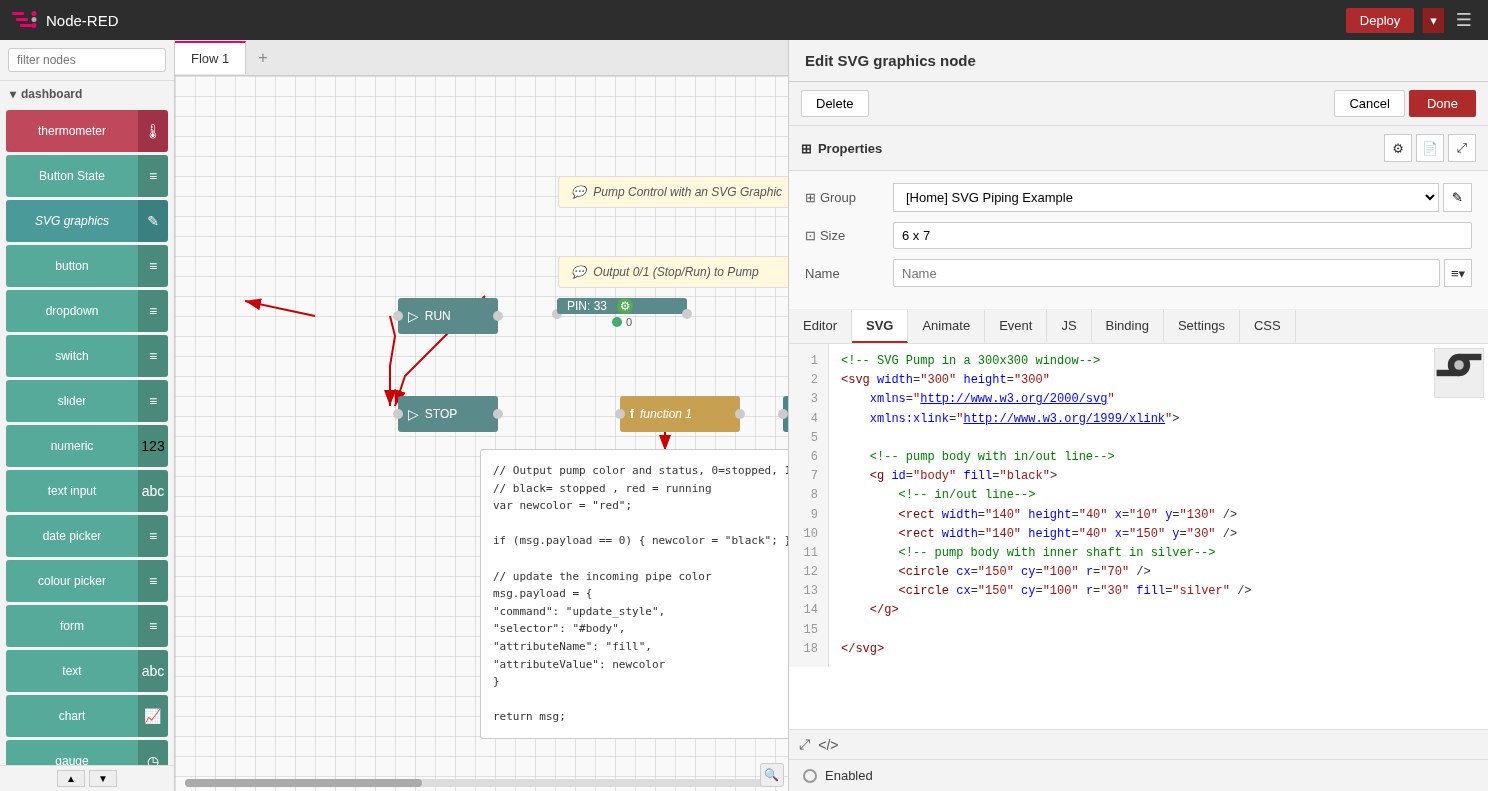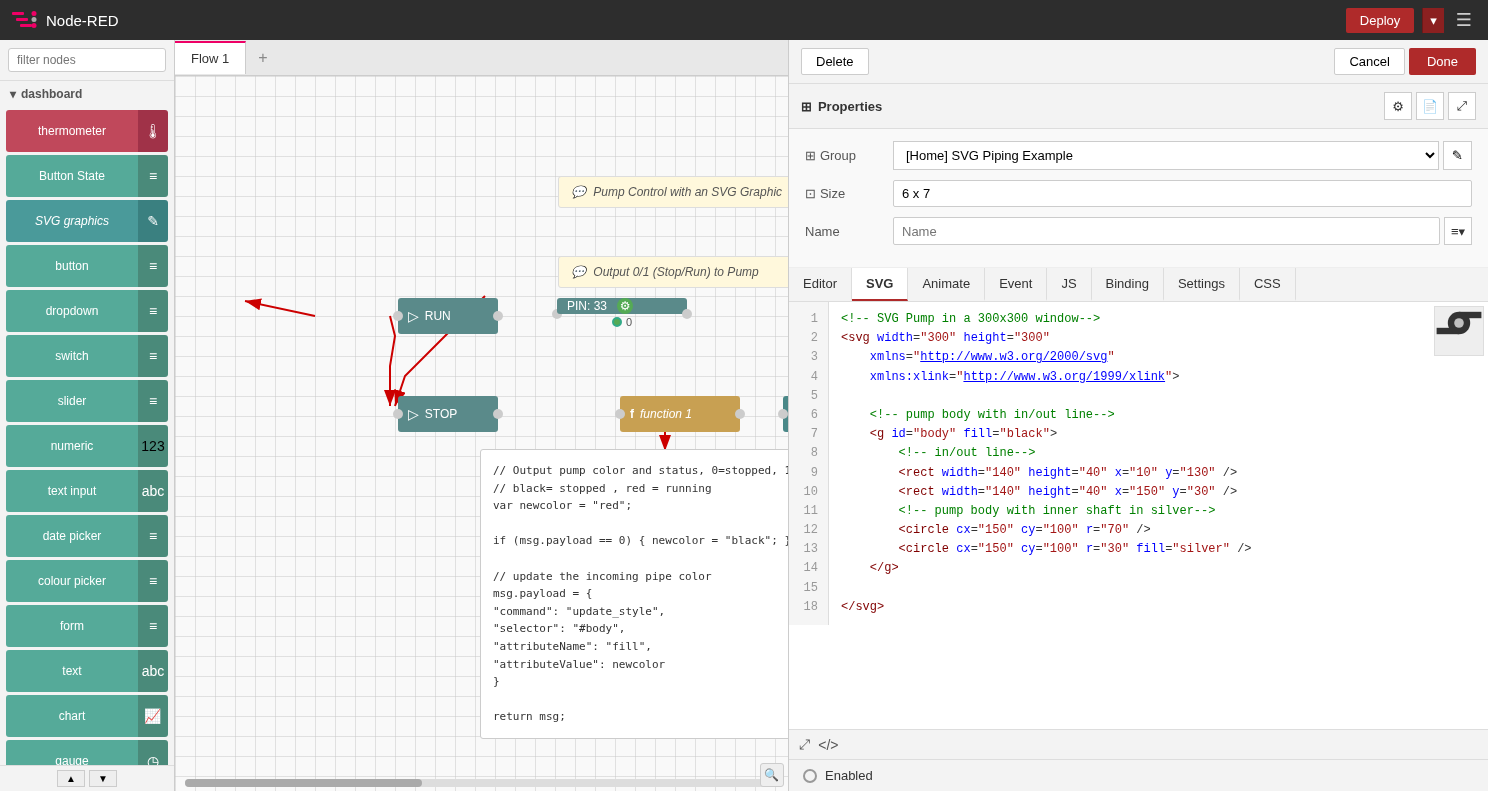--- a/index.html
+++ b/index.html
@@ -688,20 +688,21 @@
         </div>
 
       <div class="canvas-scrollbar">
         <div class="canvas-scrollbar-thumb"></div>
       </div>
       <div class="canvas-search-btn">🔍</div>
     </div>
   </div>
 
   <div class="edit-panel">
+    <div class="edit-panel-header">Edit SVG graphics node</div>
     <div class="edit-panel-toolbar">
       <div class="edit-panel-toolbar-left">
         <button class="btn-delete">Delete</button>
       </div>
       <div class="edit-panel-toolbar-right">
         <button class="btn-cancel">Cancel</button>
         <button class="btn-done">Done</button>
       </div>
     </div>
 

